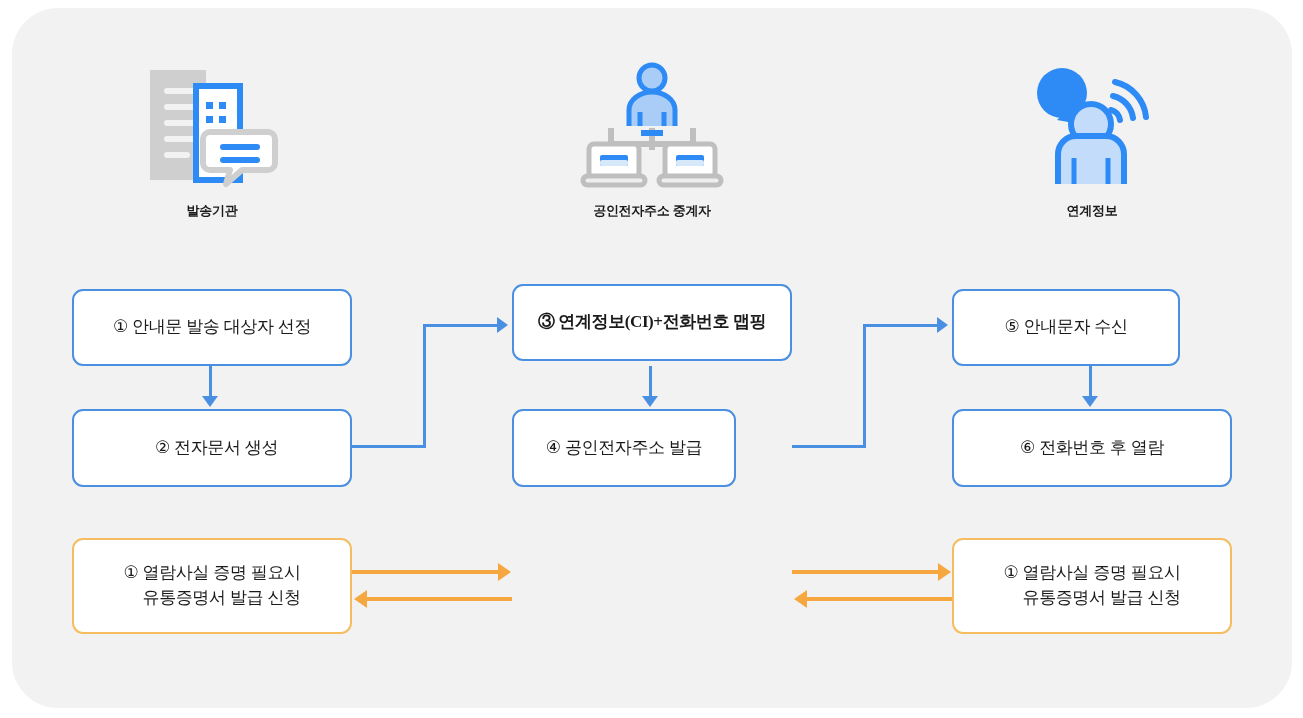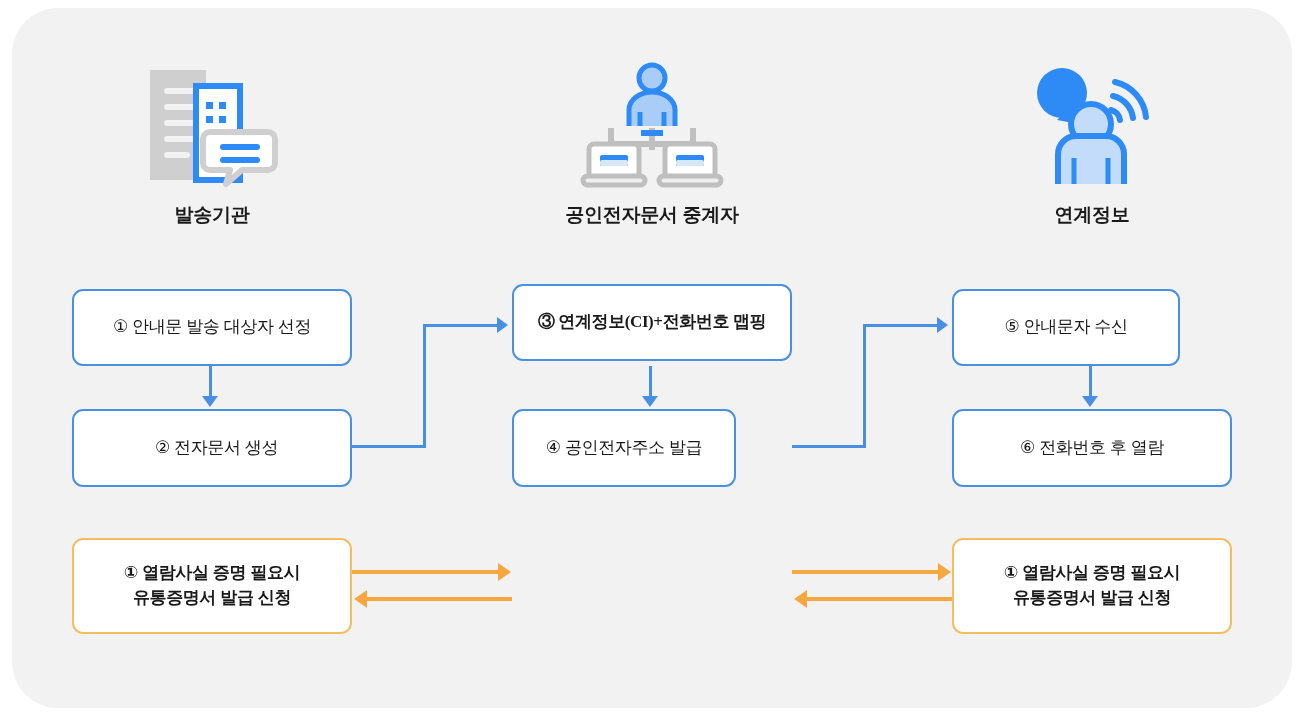--- a/index.html
+++ b/index.html
@@ -34,21 +34,21 @@
     width: 300px;
     text-align: center;
   }
   .col-head .icon-wrap {
     height: 150px;
     display: flex;
     align-items: center;
     justify-content: center;
   }
   .col-head .col-label {
-    font-size: 19px;
+    font-size: 13px;
     font-weight: bold;
     color: #1a1a1a;
     letter-spacing: -0.3px;
     white-space: nowrap;
   }
 
   
   .fbox {
     position: absolute;
     box-sizing: border-box;
@@ -65,22 +65,23 @@
     line-height: 1.45;
   }
   .fbox.orange {
     border-color: #f6bd60;
     border-width: 2px;
   }
   .fbox.bold {
     font-weight: bold;
   }
   .fbox .two-line {
-    font-weight: bold;
+    font-weight: normal;
     white-space: pre-line;
+    text-align: right;
   }
 
   
   .seg {
     position: absolute;
     background: #4a90e2;
   }
   .seg.or {
     background: #f6a740;
   }
@@ -167,21 +168,21 @@
         <rect x="23" y="93" width="28" height="11" rx="2" fill="#2e8bf5"></rect>
         <rect x="23" y="98" width="28" height="6" rx="2" fill="#d8e8fb"></rect>
         <rect x="6" y="114" width="62" height="9" rx="4.5" fill="#eeeeee" stroke="#bfbfbf" stroke-width="5"></rect>
 
         <rect x="88" y="82" width="50" height="36" rx="5" fill="#ffffff" stroke="#bfbfbf" stroke-width="5"></rect>
         <rect x="99" y="93" width="28" height="11" rx="2" fill="#2e8bf5"></rect>
         <rect x="99" y="98" width="28" height="6" rx="2" fill="#d8e8fb"></rect>
         <rect x="82" y="114" width="62" height="9" rx="4.5" fill="#eeeeee" stroke="#bfbfbf" stroke-width="5"></rect>
       </svg>
     </div>
-    <div class="col-label">공인전자문서 중계자</div>
+    <div class="col-label">공인전자주소 중계자</div>
   </div>
 
   <div class="col-head" style="left:942px; top:52px;">
     <div class="icon-wrap">
       <svg width="130" height="130" viewBox="0 0 130 130" aria-hidden="true">
 
         <circle cx="35" cy="31" r="25" fill="#2e8bf5"></circle>
         <path d="M40 48 L52 62 L30 58 Z" fill="#2e8bf5"></path>
 
         <g fill="none" stroke="#2e8bf5" stroke-width="6" stroke-linecap="round">

